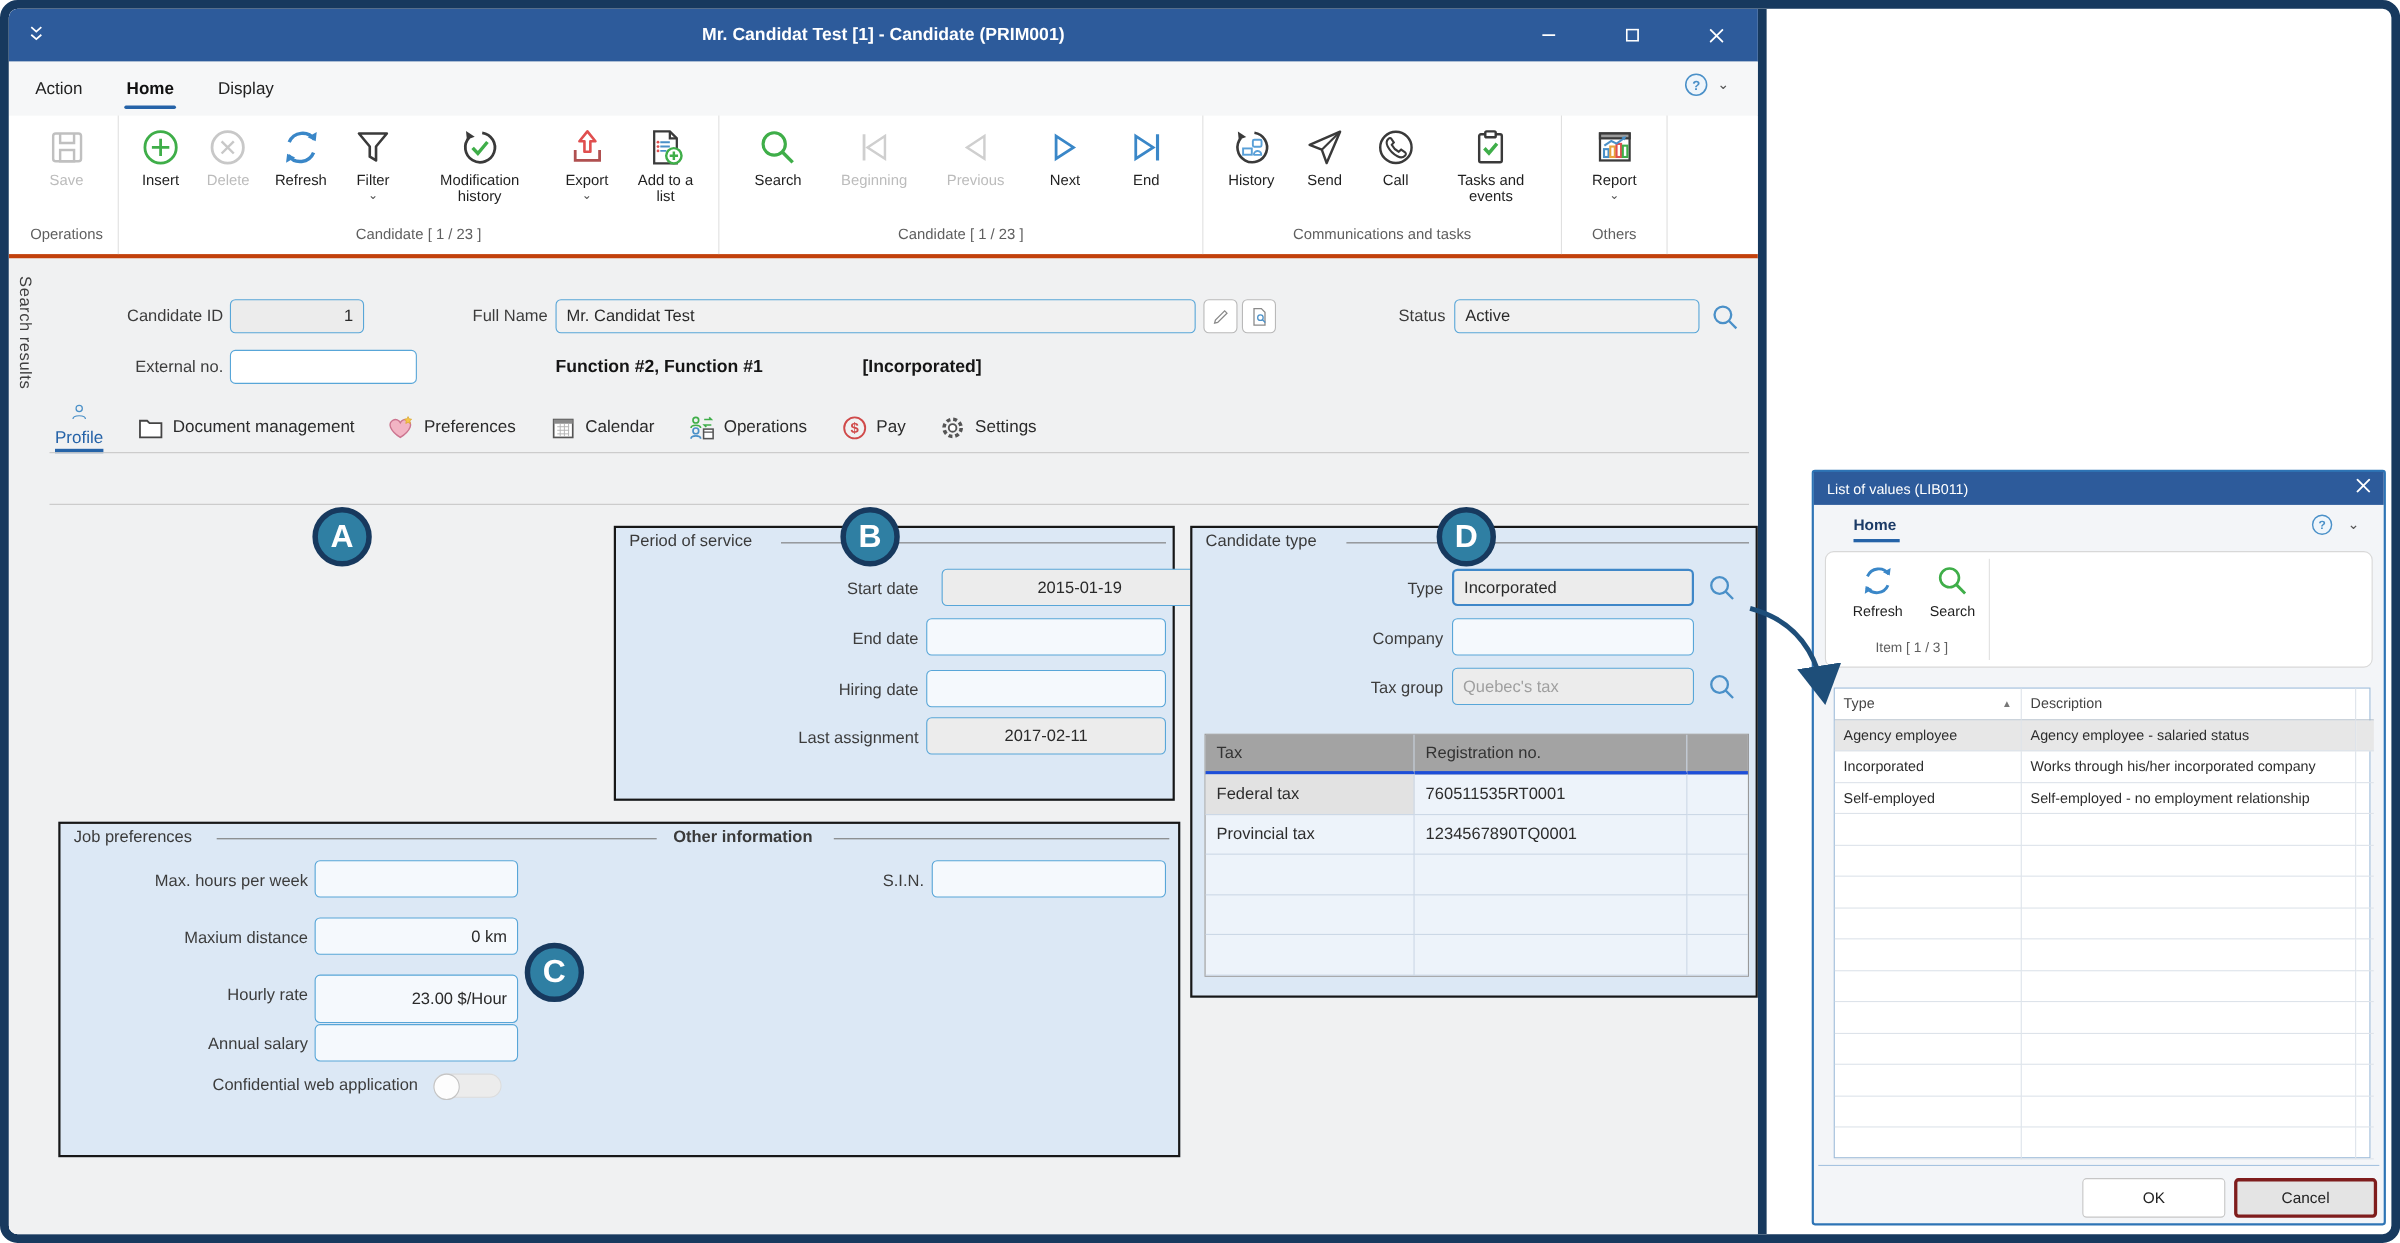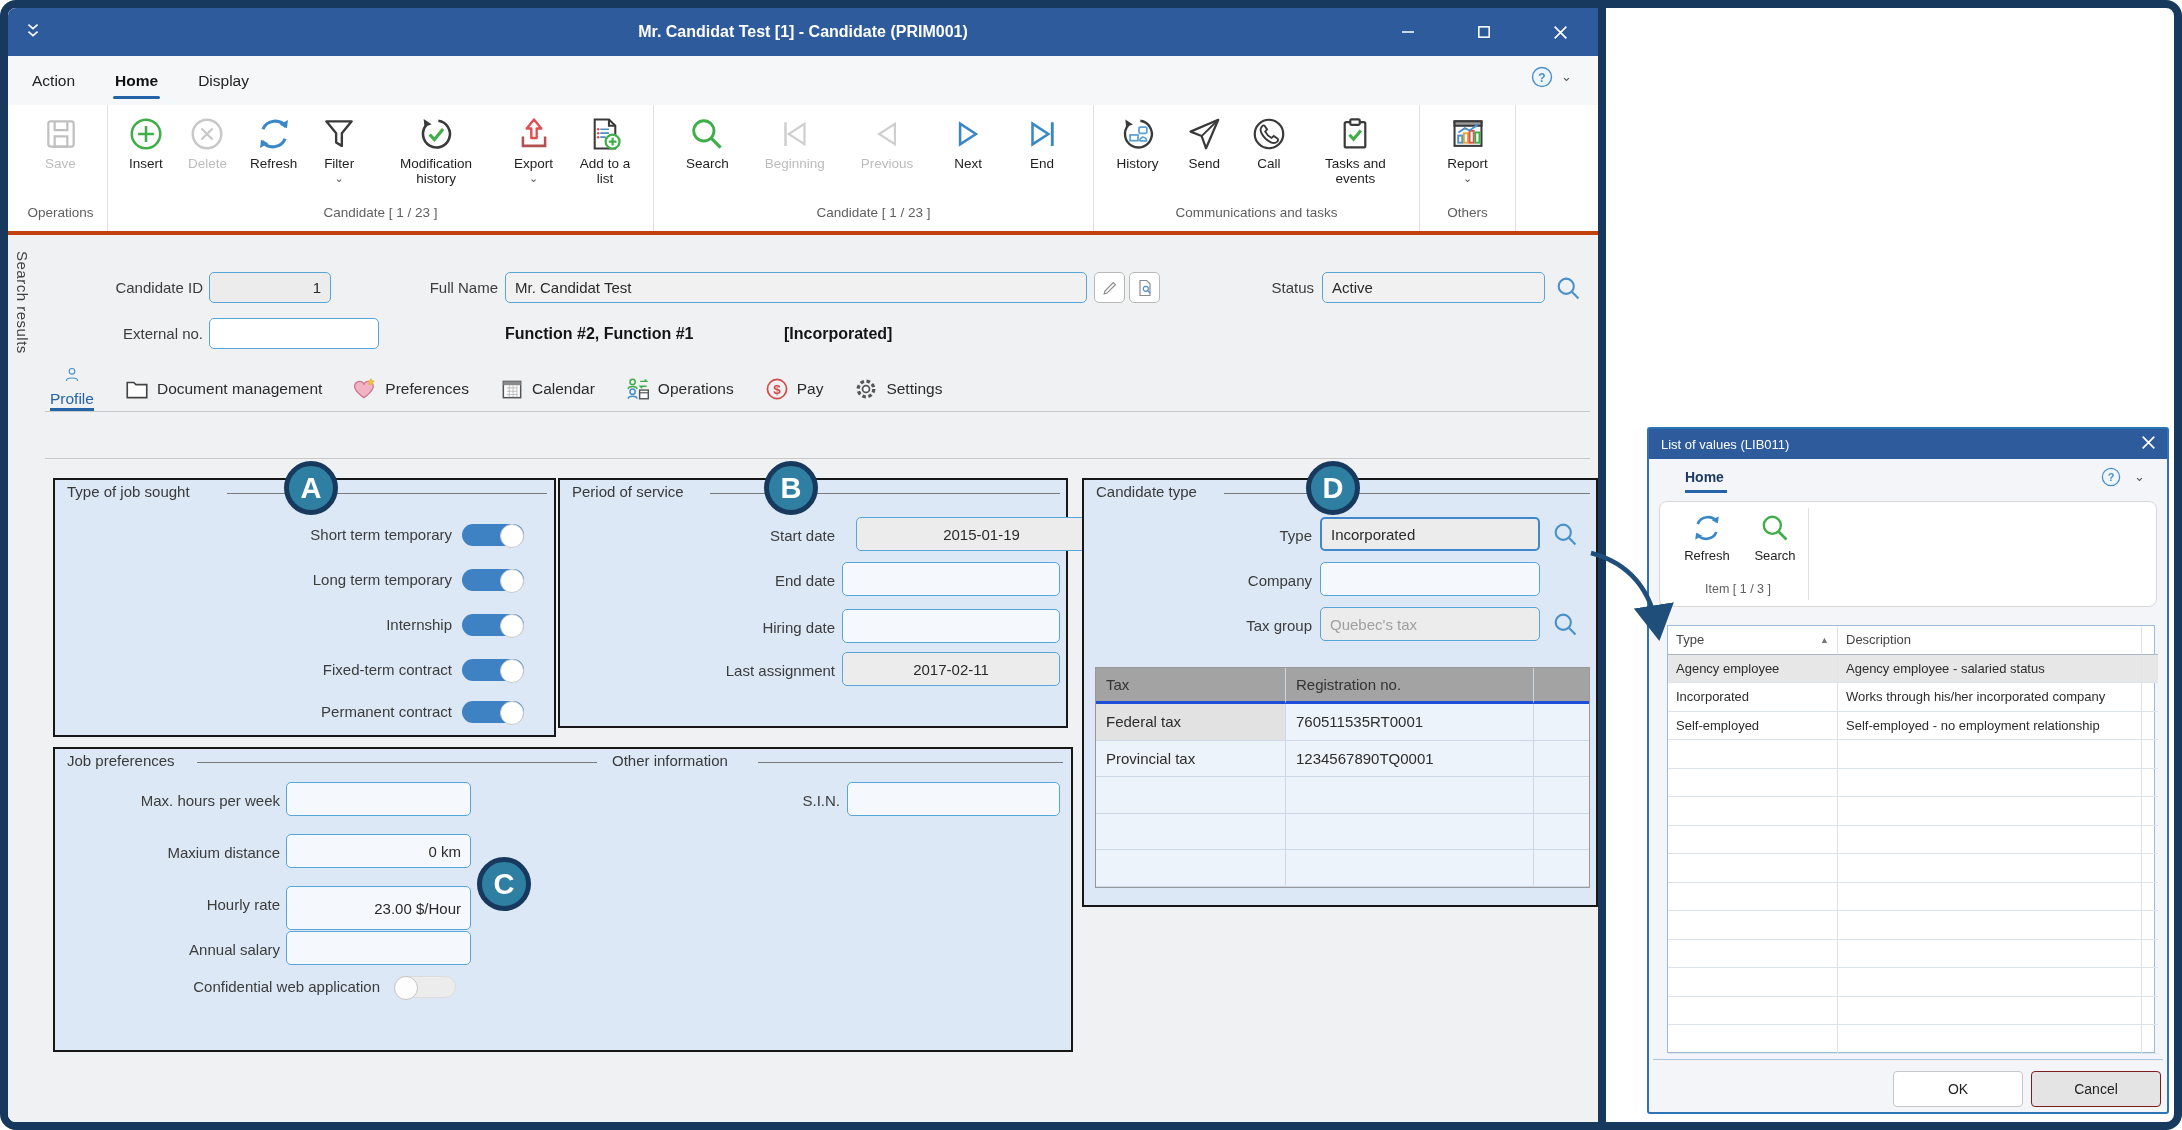--- a/index.html
+++ b/index.html
@@ -83,21 +83,21 @@
 .pritem svg { width:32px; height:32px; }
 .prgl { position:absolute; left:8px; top:80px; width:140px; text-align:center; font-size:12.5px; color:#5f5f5f; }
 .prdiv { position:absolute; left:148px; top:6px; width:1px; height:92px; background:#e0e0e0; }
 .ptable { position:absolute; left:18px; top:196px; width:488px; height:428px; display:grid; grid-template-columns:170px 1fr 12px; grid-auto-rows:28.5px; background:#fff; border:1px solid #9dbbd9; font-size:13px; color:#2d2d2d; }
 .pc { border-right:1px solid #dde3ea; border-bottom:1px solid #dde3ea; display:flex; align-items:center; padding:0 8px; overflow:hidden; white-space:nowrap; }
 .pc.hd { border-bottom:1px solid #aab6c4; color:#444; }
 .pc.sel { background:#e7e7e7; }
 .psep { position:absolute; left:4px; top:630px; width:510px; height:1px; background:#a6c3e0; }
 .pbtn { position:absolute; top:642px; width:130px; height:36px; border-radius:4px; font-size:14px; color:#222; display:flex; align-items:center; justify-content:center; cursor:pointer; }
 .pbtn.ok { left:244px; background:#fff; border:1px solid #c6c6c6; }
-.pbtn.cancel { left:382px; background:#e4e4e4; border:1px solid #7f1d1d; }
+.pbtn.cancel { left:382px; background:#e4e4e4; border:3px solid #7f1d1d; }
 
 .arrowsvg { position:absolute; left:1532px; top:492px; width:180px; height:170px; z-index:35; pointer-events:none; }
 .sorticon { font-size:9px; color:#777; margin-left:auto; }
 </style>
 </head>
 <body>
 
 <div class="frame">
 
   <div class="mainwin">
@@ -413,34 +413,20 @@
               <circle cx="12" cy="12" r="7.2" fill="none" stroke="#555" stroke-width="3" stroke-dasharray="3.3 2.4"></circle>
               <circle cx="12" cy="12" r="3.2" fill="#fff" stroke="#555" stroke-width="1.6"></circle>
             </svg>
           <span>Settings</span>
         </div>
       </div>
       <div class="hline" style="top:176px;"></div>
 
       <div class="hline" style="top:223px;"></div>
 
-      <div class="panel" style="left:45px;top:243px;width:503px;height:259px;">
-        <div class="ptitle" style="left:12px;">Type of job sought</div>
-        <div class="pline" style="left:172px;width:320px;"></div>
-        <div class="flabel" style="left:100px;top:44px;width:297px;height:22px;line-height:22px;">Short term temporary</div>
-        <div class="tgl on" style="left:407px;top:44px;"></div>
-        <div class="flabel" style="left:100px;top:89px;width:297px;height:22px;line-height:22px;">Long term temporary</div>
-        <div class="tgl on" style="left:407px;top:89px;"></div>
-        <div class="flabel" style="left:100px;top:134px;width:297px;height:22px;line-height:22px;">Internship</div>
-        <div class="tgl on" style="left:407px;top:134px;"></div>
-        <div class="flabel" style="left:100px;top:179px;width:297px;height:22px;line-height:22px;">Fixed-term contract</div>
-        <div class="tgl on" style="left:407px;top:179px;"></div>
-        <div class="flabel" style="left:100px;top:221px;width:297px;height:22px;line-height:22px;">Permanent contract</div>
-        <div class="tgl on" style="left:407px;top:221px;"></div>
-      </div>
 
       <div class="panel" style="left:550px;top:243px;width:510px;height:250px;">
         <div class="ptitle" style="left:12px;">Period of service</div>
         <div class="pline" style="left:150px;width:350px;"></div>
         <div class="flabel" style="left:60px;top:40px;width:215px;height:31px;line-height:31px;">Start date</div>
         <div class="fbox ro center" style="left:296px;top:37px;width:234px;height:34px;padding-left:26px;">
             <span>2015-01-19</span>
           </div>
         <div class="flabel" style="left:60px;top:85px;width:215px;height:31px;line-height:31px;">End date</div>
         <div class="fbox center" style="left:282px;top:82px;width:218px;height:34px;">
@@ -501,21 +487,21 @@
             <div class="gc last"></div>
           <div class="gc"></div>
             <div class="gc"></div>
             <div class="gc last"></div>
         </div>
       </div>
 
       <div class="panel" style="left:45px;top:512px;width:1020px;height:305px;">
         <div class="ptitle" style="left:12px;">Job preferences</div>
         <div class="pline" style="left:142px;width:400px;"></div>
-        <div class="ptitle" style="left:557px;">Other information</div>
+        <div class="ptitle" style="left:557px;font-weight:bold;">Other information</div>
         <div class="pline" style="left:703px;width:305px;"></div>
 
         <div class="flabel" style="left:40px;top:36px;width:185px;height:31px;line-height:31px;">Max. hours per week</div>
         <div class="fbox" style="left:231px;top:33px;width:185px;height:34px;">
             <span></span>
           </div>
         <div class="flabel" style="left:40px;top:88px;width:185px;height:31px;line-height:31px;">Maxium distance</div>
         <div class="fbox right" style="left:231px;top:85px;width:185px;height:34px;">
             <span>0 km</span>
           </div>

